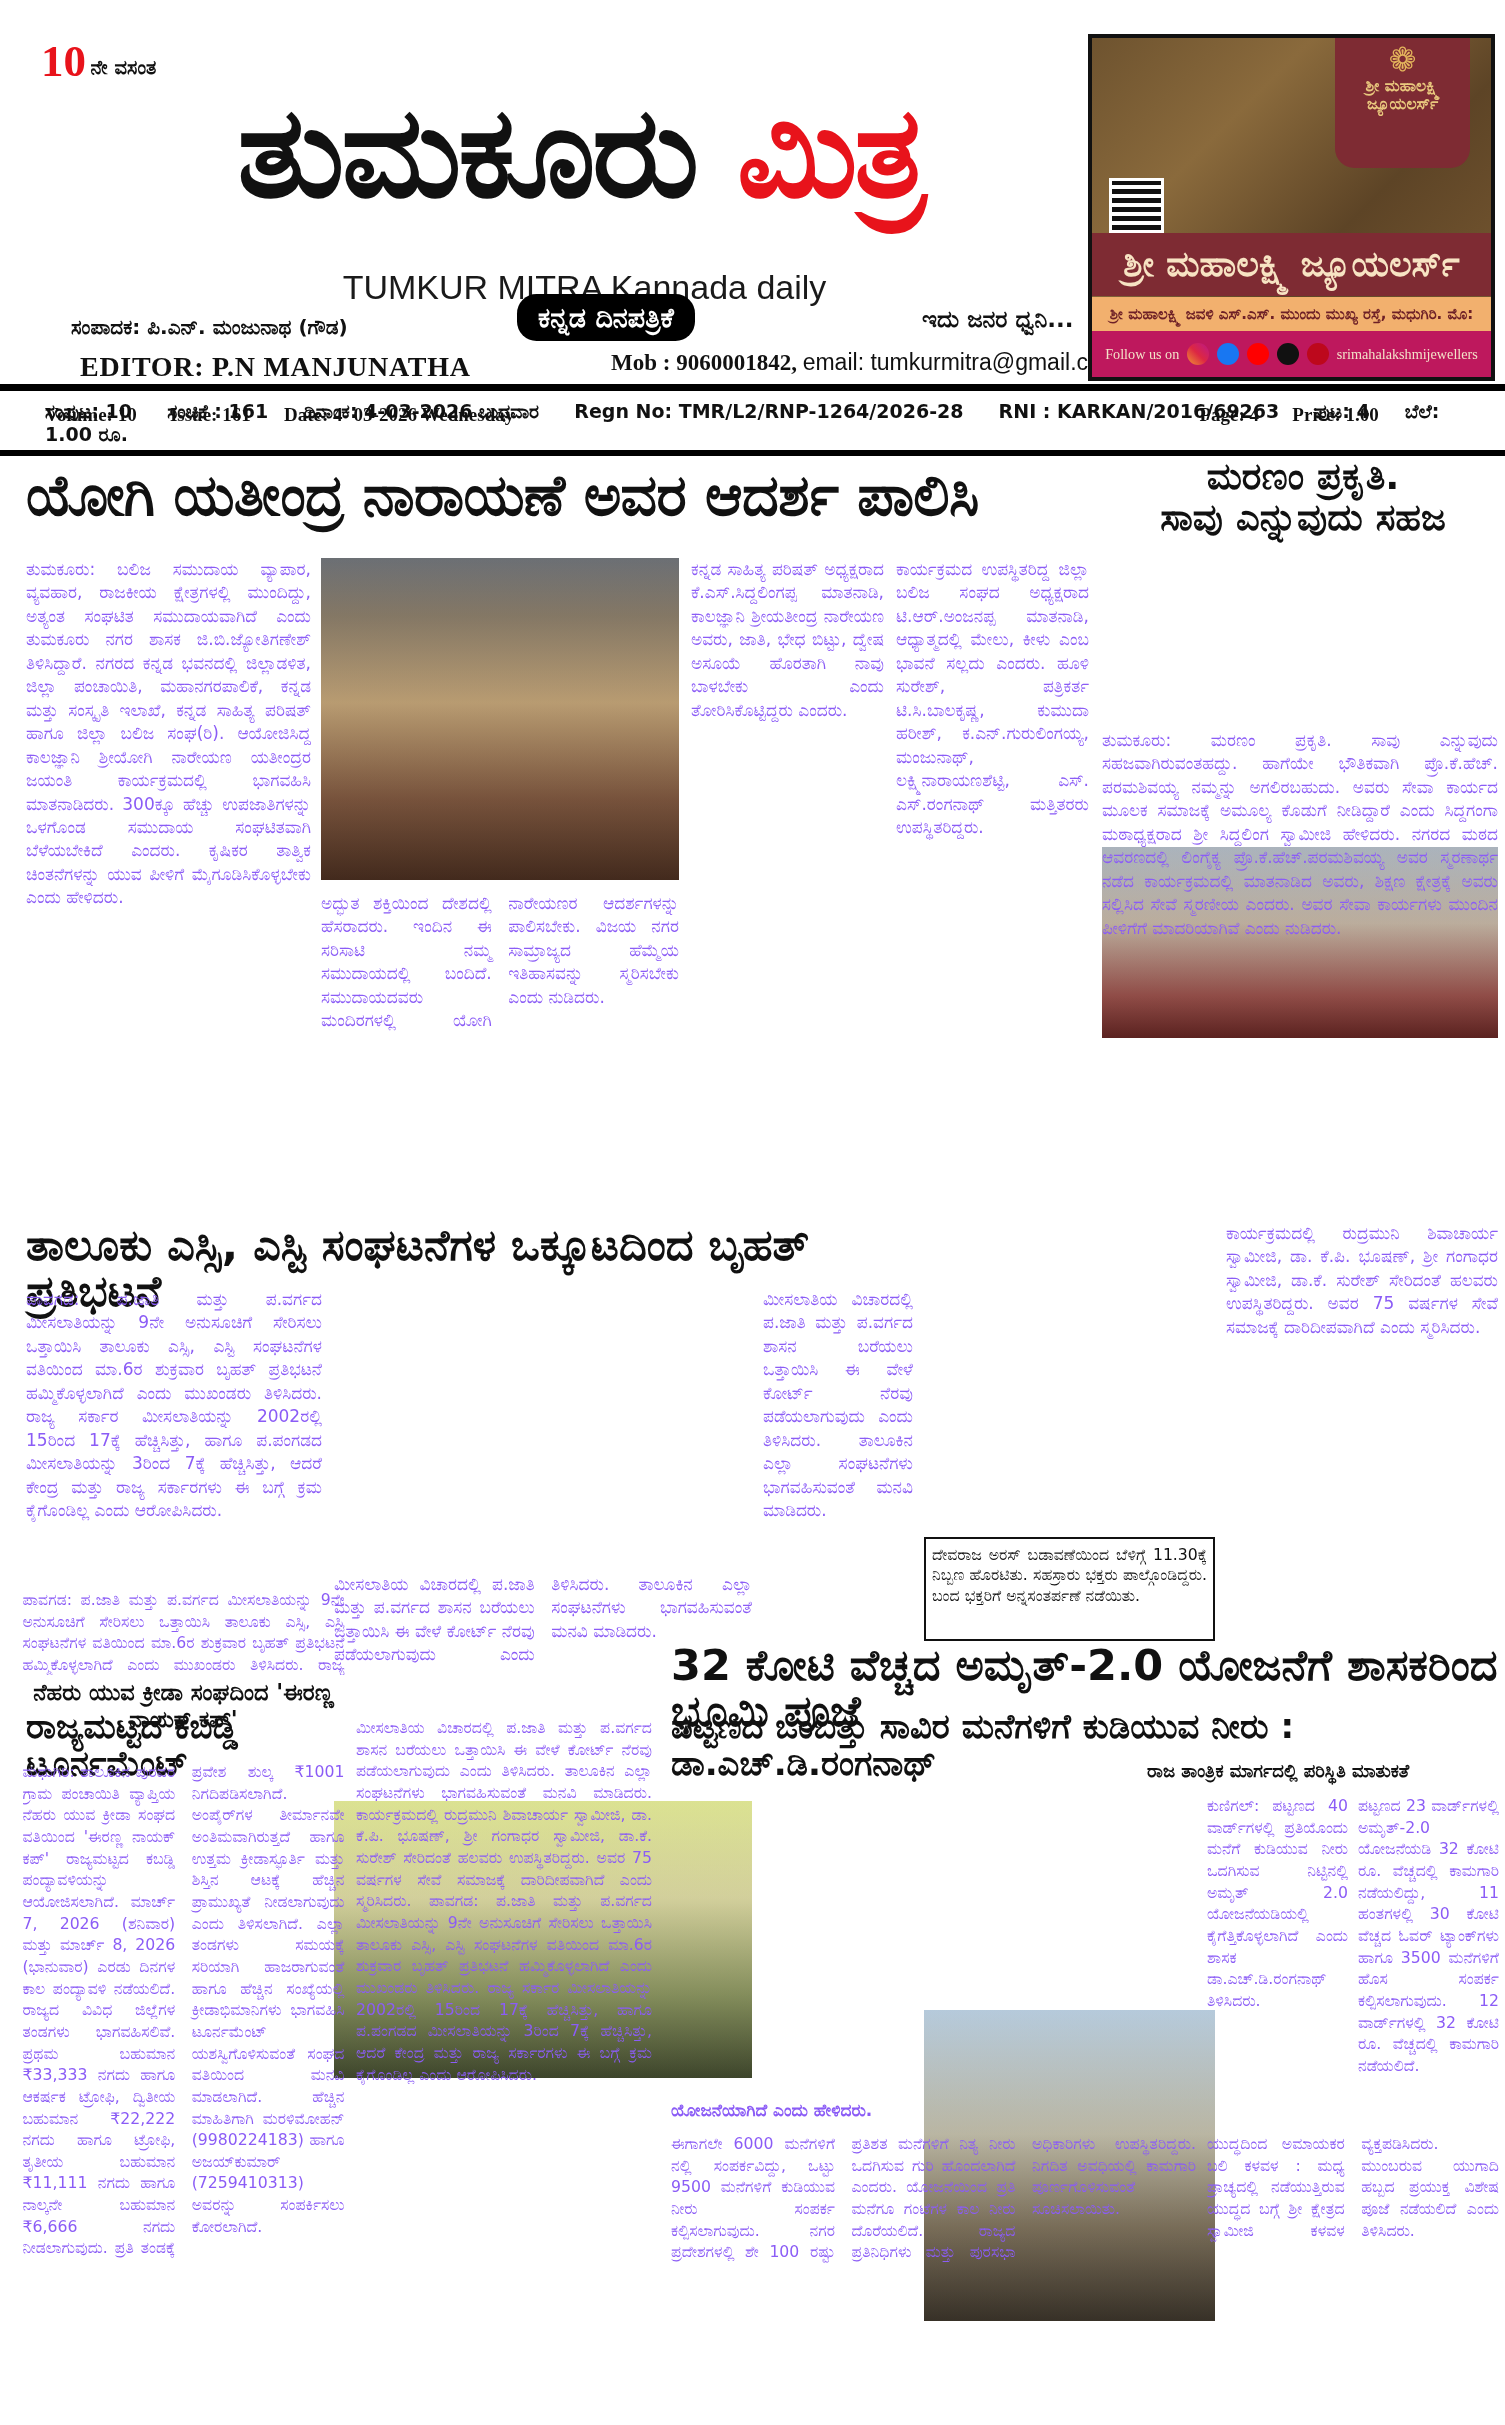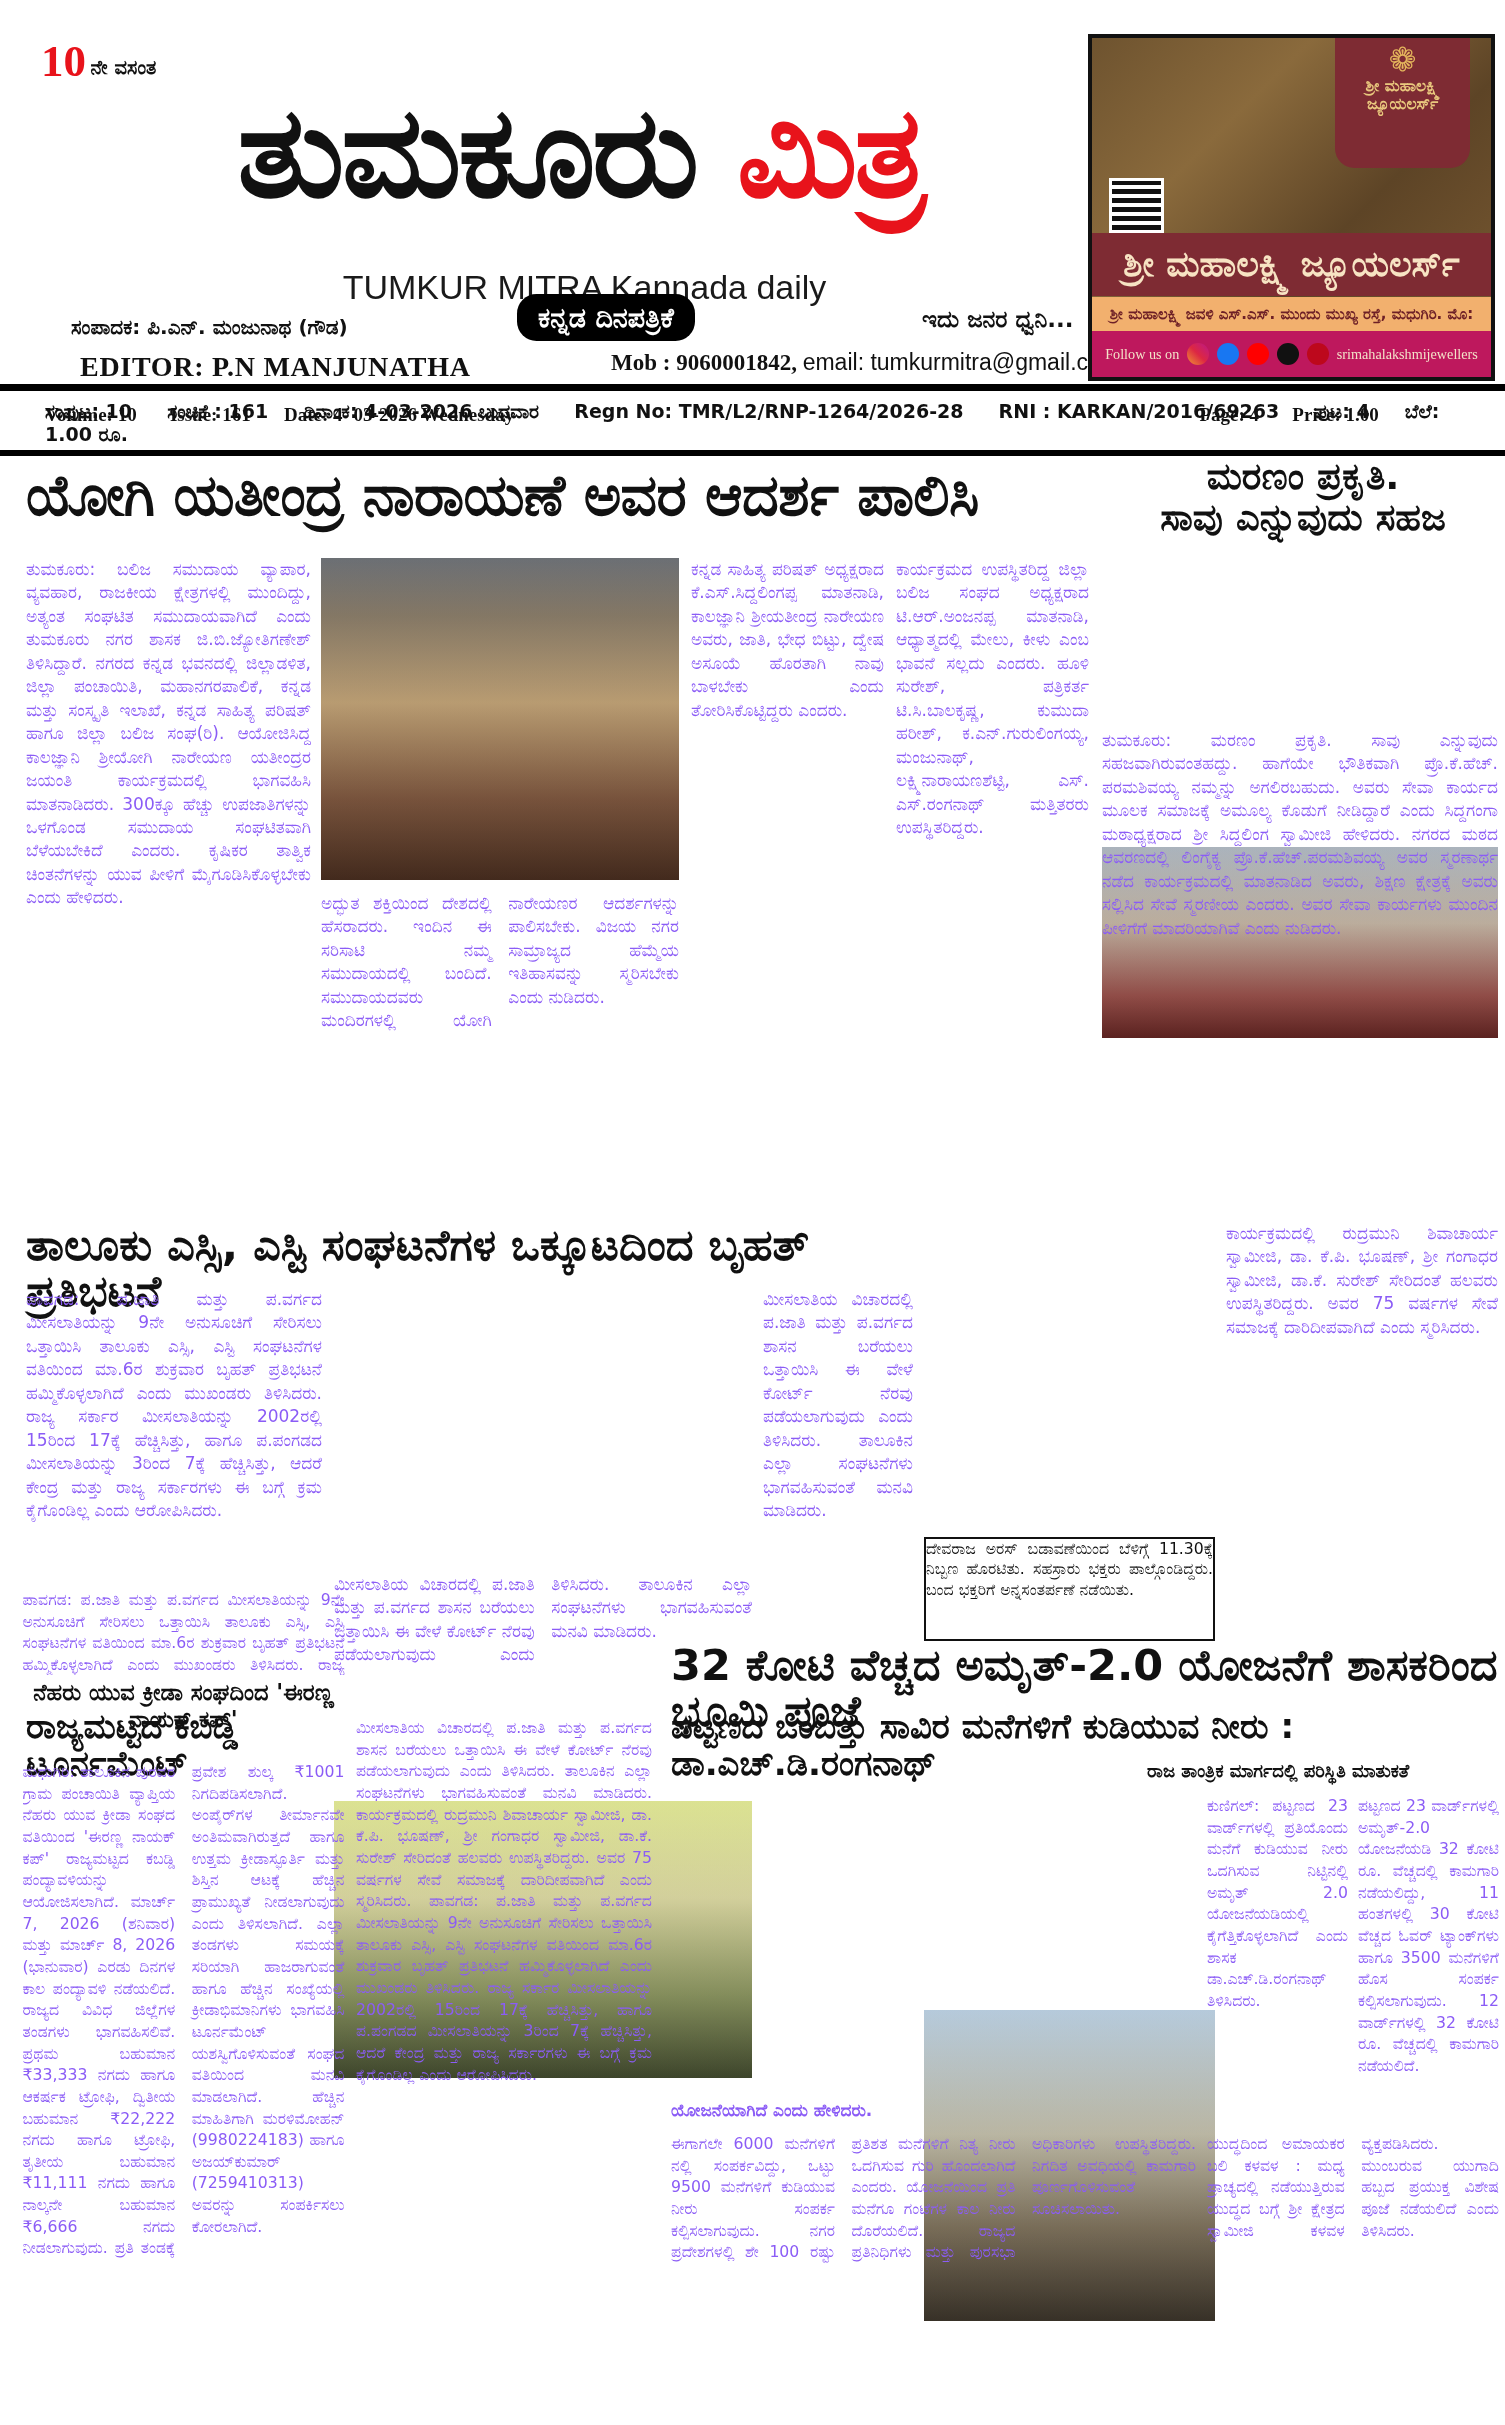--- a/index.html
+++ b/index.html
@@ -154,35 +154,35 @@
   <div class="abs bodytxt just kn" style="left:1226px;top:1222px;width:272px;height:379px;overflow:hidden;">ಕಾರ್ಯಕ್ರಮದಲ್ಲಿ ರುದ್ರಮುನಿ ಶಿವಾಚಾರ್ಯ ಸ್ವಾಮೀಜಿ, ಡಾ. ಕೆ.ಪಿ. ಭೂಷಣ್, ಶ್ರೀ ಗಂಗಾಧರ ಸ್ವಾಮೀಜಿ, ಡಾ.ಕೆ. ಸುರೇಶ್ ಸೇರಿದಂತೆ ಹಲವರು ಉಪಸ್ಥಿತರಿದ್ದರು. ಅವರ 75 ವರ್ಷಗಳ ಸೇವೆ ಸಮಾಜಕ್ಕೆ ದಾರಿದೀಪವಾಗಿದೆ ಎಂದು ಸ್ಮರಿಸಿದರು.</div>
 
   <div class="abs h3 kn" style="left:26px;top:1222px;width:888px;">ತಾಲೂಕು ಎಸ್ಸಿ, ಎಸ್ಟಿ ಸಂಘಟನೆಗಳ ಒಕ್ಕೂಟದಿಂದ ಬೃಹತ್ ಪ್ರತಿಭಟನೆ</div>
 
   <div class="abs bodytxt just kn" style="left:26px;top:1288px;width:296px;height:420px;overflow:hidden;">ಪಾವಗಡ: ಪ.ಜಾತಿ ಮತ್ತು ಪ.ವರ್ಗದ ಮೀಸಲಾತಿಯನ್ನು 9ನೇ ಅನುಸೂಚಿಗೆ ಸೇರಿಸಲು ಒತ್ತಾಯಿಸಿ ತಾಲೂಕು ಎಸ್ಸಿ, ಎಸ್ಟಿ ಸಂಘಟನೆಗಳ ವತಿಯಿಂದ ಮಾ.6ರ ಶುಕ್ರವಾರ ಬೃಹತ್ ಪ್ರತಿಭಟನೆ ಹಮ್ಮಿಕೊಳ್ಳಲಾಗಿದೆ ಎಂದು ಮುಖಂಡರು ತಿಳಿಸಿದರು. ರಾಜ್ಯ ಸರ್ಕಾರ ಮೀಸಲಾತಿಯನ್ನು 2002ರಲ್ಲಿ 15ರಿಂದ 17ಕ್ಕೆ ಹೆಚ್ಚಿಸಿತ್ತು, ಹಾಗೂ ಪ.ಪಂಗಡದ ಮೀಸಲಾತಿಯನ್ನು 3ರಿಂದ 7ಕ್ಕೆ ಹೆಚ್ಚಿಸಿತ್ತು, ಆದರೆ ಕೇಂದ್ರ ಮತ್ತು ರಾಜ್ಯ ಸರ್ಕಾರಗಳು ಈ ಬಗ್ಗೆ ಕ್ರಮ ಕೈಗೊಂಡಿಲ್ಲ ಎಂದು ಆರೋಪಿಸಿದರು.</div>
   <div class="abs photo ph-group" style="left:334px;top:1288px;width:418px;height:277px;"></div>
   <div class="abs bodytxt just kn" style="left:334px;top:1573px;width:418px;height:135px;overflow:hidden;column-count:2;column-gap:16.5px;">ಮೀಸಲಾತಿಯ ವಿಚಾರದಲ್ಲಿ ಪ.ಜಾತಿ ಮತ್ತು ಪ.ವರ್ಗದ ಶಾಸನ ಬರೆಯಲು ಒತ್ತಾಯಿಸಿ ಈ ವೇಳೆ ಕೋರ್ಟ್ ನೆರವು ಪಡೆಯಲಾಗುವುದು ಎಂದು ತಿಳಿಸಿದರು. ತಾಲೂಕಿನ ಎಲ್ಲಾ ಸಂಘಟನೆಗಳು ಭಾಗವಹಿಸುವಂತೆ ಮನವಿ ಮಾಡಿದರು.</div>
   <div class="abs bodytxt just kn" style="left:763px;top:1288px;width:150px;height:420px;overflow:hidden;">ಮೀಸಲಾತಿಯ ವಿಚಾರದಲ್ಲಿ ಪ.ಜಾತಿ ಮತ್ತು ಪ.ವರ್ಗದ ಶಾಸನ ಬರೆಯಲು ಒತ್ತಾಯಿಸಿ ಈ ವೇಳೆ ಕೋರ್ಟ್ ನೆರವು ಪಡೆಯಲಾಗುವುದು ಎಂದು ತಿಳಿಸಿದರು. ತಾಲೂಕಿನ ಎಲ್ಲಾ ಸಂಘಟನೆಗಳು ಭಾಗವಹಿಸುವಂತೆ ಮನವಿ ಮಾಡಿದರು.</div>
 
   <div class="abs photo ph-procession" style="left:924px;top:1220px;width:291px;height:311px;"></div>
-  <div class="abs cap just kn" style="left:924px;top:1537px;width:291px;height:104px;overflow:hidden;border:2.2px solid #111;padding:0;box-sizing:border-box;">ದೇವರಾಜ ಅರಸ್ ಬಡಾವಣೆಯಿಂದ ಬೆಳಿಗ್ಗೆ 11.30ಕ್ಕೆ ನಿಬ್ಬಣ ಹೊರಟಿತು. ಸಹಸ್ರಾರು ಭಕ್ತರು ಪಾಲ್ಗೊಂಡಿದ್ದರು. ಬಂದ ಭಕ್ತರಿಗೆ ಅನ್ನಸಂತರ್ಪಣೆ ನಡೆಯಿತು.</div>
+  <div class="abs cap just kn" style="left:924px;top:1537px;width:291px;height:104px;overflow:hidden;border:2.2px solid #111;padding:6px;box-sizing:border-box;">ದೇವರಾಜ ಅರಸ್ ಬಡಾವಣೆಯಿಂದ ಬೆಳಿಗ್ಗೆ 11.30ಕ್ಕೆ ನಿಬ್ಬಣ ಹೊರಟಿತು. ಸಹಸ್ರಾರು ಭಕ್ತರು ಪಾಲ್ಗೊಂಡಿದ್ದರು. ಬಂದ ಭಕ್ತರಿಗೆ ಅನ್ನಸಂತರ್ಪಣೆ ನಡೆಯಿತು.</div>
 
   <div class="abs kicker kn" style="left:26px;top:1679px;width:315px;text-align:center;">ನೆಹರು ಯುವ ಕ್ರೀಡಾ ಸಂಘದಿಂದ 'ಈರಣ್ಣ ನಾಯಕ್ ಕಪ್'</div>
   <div class="abs h4 kn" style="left:26px;top:1708px;width:315px;text-align:left;">ರಾಜ್ಯಮಟ್ಟದ ಕಬಡ್ಡಿ ಟೂರ್ನಮೆಂಟ್</div>
   <div class="abs bodytxt just colwrap2 kn" style="left:22.5px;top:1761px;width:322px;height:633px;overflow:hidden;font-size:15.7px;">
     <span>ಮಧುಗಿರಿ: ತಾಲೂಕಿನ ಪುರವರ ಗ್ರಾಮ ಪಂಚಾಯಿತಿ ವ್ಯಾಪ್ತಿಯ ನೆಹರು ಯುವ ಕ್ರೀಡಾ ಸಂಘದ ವತಿಯಿಂದ 'ಈರಣ್ಣ ನಾಯಕ್ ಕಪ್' ರಾಜ್ಯಮಟ್ಟದ ಕಬಡ್ಡಿ ಪಂದ್ಯಾವಳಿಯನ್ನು ಆಯೋಜಿಸಲಾಗಿದೆ. ಮಾರ್ಚ್ 7, 2026 (ಶನಿವಾರ) ಮತ್ತು ಮಾರ್ಚ್ 8, 2026 (ಭಾನುವಾರ) ಎರಡು ದಿನಗಳ ಕಾಲ ಪಂದ್ಯಾವಳಿ ನಡೆಯಲಿದೆ. ರಾಜ್ಯದ ವಿವಿಧ ಜಿಲ್ಲೆಗಳ ತಂಡಗಳು ಭಾಗವಹಿಸಲಿವೆ.</span> <span>ಪ್ರಥಮ ಬಹುಮಾನ ₹33,333 ನಗದು ಹಾಗೂ ಆಕರ್ಷಕ ಟ್ರೋಫಿ, ದ್ವಿತೀಯ ಬಹುಮಾನ ₹22,222 ನಗದು ಹಾಗೂ ಟ್ರೋಫಿ, ತೃತೀಯ ಬಹುಮಾನ ₹11,111 ನಗದು ಹಾಗೂ ನಾಲ್ಕನೇ ಬಹುಮಾನ ₹6,666 ನಗದು ನೀಡಲಾಗುವುದು. ಪ್ರತಿ ತಂಡಕ್ಕೆ ಪ್ರವೇಶ ಶುಲ್ಕ ₹1001 ನಿಗದಿಪಡಿಸಲಾಗಿದೆ. ಅಂಪೈರ್‌ಗಳ ತೀರ್ಮಾನವೇ ಅಂತಿಮವಾಗಿರುತ್ತದೆ ಹಾಗೂ ಉತ್ತಮ ಕ್ರೀಡಾಸ್ಫೂರ್ತಿ ಮತ್ತು ಶಿಸ್ತಿನ ಆಟಕ್ಕೆ ಹೆಚ್ಚಿನ ಪ್ರಾಮುಖ್ಯತೆ ನೀಡಲಾಗುವುದು ಎಂದು ತಿಳಿಸಲಾಗಿದೆ.</span> <span>ಎಲ್ಲಾ ತಂಡಗಳು ಸಮಯಕ್ಕೆ ಸರಿಯಾಗಿ ಹಾಜರಾಗುವಂತೆ ಹಾಗೂ ಹೆಚ್ಚಿನ ಸಂಖ್ಯೆಯಲ್ಲಿ ಕ್ರೀಡಾಭಿಮಾನಿಗಳು ಭಾಗವಹಿಸಿ ಟೂರ್ನಮೆಂಟ್ ಯಶಸ್ವಿಗೊಳಿಸುವಂತೆ ಸಂಘದ ವತಿಯಿಂದ ಮನವಿ ಮಾಡಲಾಗಿದೆ. ಹೆಚ್ಚಿನ ಮಾಹಿತಿಗಾಗಿ ಮರಳಿಮೋಹನ್ (9980224183) ಹಾಗೂ ಅಜಯ್‌ಕುಮಾರ್ (7259410313) ಅವರನ್ನು ಸಂಪರ್ಕಿಸಲು ಕೋರಲಾಗಿದೆ.</span>
   </div>
 
   <div class="abs h3 kn" style="left:671px;top:1642px;width:832px;">32 ಕೋಟಿ ವೆಚ್ಚದ ಅಮೃತ್-2.0 ಯೋಜನೆಗೆ ಶಾಸಕರಿಂದ ಭೂಮಿ ಪೂಜೆ</div>
   <div class="abs h4 kn" style="left:671px;top:1708px;width:832px;">ಪಟ್ಟಣದ ಒಂಬತ್ತು ಸಾವಿರ ಮನೆಗಳಿಗೆ ಕುಡಿಯುವ ನೀರು : ಡಾ.ಎಚ್.ಡಿ.ರಂಗನಾಥ್</div>
   <div class="abs kicker kn" style="left:1147px;top:1760px;width:352px;font-size:18px;">ರಾಜ ತಾಂತ್ರಿಕ ಮಾರ್ಗದಲ್ಲಿ ಪರಿಸ್ಥಿತಿ ಮಾತುಕತೆ</div>
 
   <div class="abs boldline bodytxt kn" style="left:671px;top:2099px;width:525px;">ಯೋಜನೆಯಾಗಿದೆ ಎಂದು ಹೇಳಿದರು.</div>
 
-  <div class="abs bodytxt just kn" style="left:1207px;top:1795px;width:141px;height:300px;overflow:hidden;font-size:15.7px;">ಕುಣಿಗಲ್: ಪಟ್ಟಣದ 23 ವಾರ್ಡ್‌ಗಳಲ್ಲಿ ಪ್ರತಿಯೊಂದು ಮನೆಗೆ ಕುಡಿಯುವ ನೀರು ಒದಗಿಸುವ ನಿಟ್ಟಿನಲ್ಲಿ ಅಮೃತ್ 2.0 ಯೋಜನೆಯಡಿಯಲ್ಲಿ ಕೈಗೆತ್ತಿಕೊಳ್ಳಲಾಗಿದೆ ಎಂದು ಶಾಸಕ ಡಾ.ಎಚ್.ಡಿ.ರಂಗನಾಥ್ ತಿಳಿಸಿದರು.</div>
+  <div class="abs bodytxt just kn" style="left:1207px;top:1795px;width:141px;height:300px;overflow:hidden;font-size:15.7px;">ಕುಣಿಗಲ್: ಪಟ್ಟಣದ 40 ವಾರ್ಡ್‌ಗಳಲ್ಲಿ ಪ್ರತಿಯೊಂದು ಮನೆಗೆ ಕುಡಿಯುವ ನೀರು ಒದಗಿಸುವ ನಿಟ್ಟಿನಲ್ಲಿ ಅಮೃತ್ 2.0 ಯೋಜನೆಯಡಿಯಲ್ಲಿ ಕೈಗೆತ್ತಿಕೊಳ್ಳಲಾಗಿದೆ ಎಂದು ಶಾಸಕ ಡಾ.ಎಚ್.ಡಿ.ರಂಗನಾಥ್ ತಿಳಿಸಿದರು.</div>
   <div class="abs bodytxt just kn" style="left:1358px;top:1795px;width:141px;height:300px;overflow:hidden;font-size:15.7px;">ಪಟ್ಟಣದ 23 ವಾರ್ಡ್‌ಗಳಲ್ಲಿ ಅಮೃತ್-2.0 ಯೋಜನೆಯಡಿ 32 ಕೋಟಿ ರೂ. ವೆಚ್ಚದಲ್ಲಿ ಕಾಮಗಾರಿ ನಡೆಯಲಿದ್ದು, 11 ಹಂತಗಳಲ್ಲಿ 30 ಕೋಟಿ ವೆಚ್ಚದ ಓವರ್ ಟ್ಯಾಂಕ್‌ಗಳು ಹಾಗೂ 3500 ಮನೆಗಳಿಗೆ ಹೊಸ ಸಂಪರ್ಕ ಕಲ್ಪಿಸಲಾಗುವುದು. 12 ವಾರ್ಡ್‌ಗಳಲ್ಲಿ 32 ಕೋಟಿ ರೂ. ವೆಚ್ಚದಲ್ಲಿ ಕಾಮಗಾರಿ ನಡೆಯಲಿದೆ.</div>
 
   <div class="abs bodytxt just colwrap3 kn" style="left:671px;top:2133px;width:525px;height:266px;overflow:hidden;font-size:15.7px;">
     <span>ಈಗಾಗಲೇ 6000 ಮನೆಗಳಿಗೆ ನಲ್ಲಿ ಸಂಪರ್ಕವಿದ್ದು, ಒಟ್ಟು 9500 ಮನೆಗಳಿಗೆ ಕುಡಿಯುವ ನೀರು ಸಂಪರ್ಕ ಕಲ್ಪಿಸಲಾಗುವುದು. ನಗರ ಪ್ರದೇಶಗಳಲ್ಲಿ ಶೇ 100 ರಷ್ಟು ಪ್ರತಿಶತ ಮನೆಗಳಿಗೆ ನಿತ್ಯ ನೀರು ಒದಗಿಸುವ ಗುರಿ ಹೊಂದಲಾಗಿದೆ ಎಂದರು.</span> <span>ಯೋಜನೆಯಿಂದ ಪ್ರತಿ ಮನೆಗೂ ಗಂಟೆಗಳ ಕಾಲ ನೀರು ದೊರೆಯಲಿದೆ. ರಾಜ್ಯದ ಪ್ರತಿನಿಧಿಗಳು ಮತ್ತು ಪುರಸಭಾ ಅಧಿಕಾರಿಗಳು ಉಪಸ್ಥಿತರಿದ್ದರು. ನಿಗದಿತ ಅವಧಿಯಲ್ಲಿ ಕಾಮಗಾರಿ ಪೂರ್ಣಗೊಳಿಸುವಂತೆ ಸೂಚಿಸಲಾಯಿತು.</span>
   </div>
   <div class="abs bodytxt just colwrap2 kn" style="left:1207px;top:2133px;width:292px;height:266px;overflow:hidden;font-size:15.7px;">ಯುದ್ಧದಿಂದ ಅಮಾಯಕರ ಬಲಿ ಕಳವಳ : ಮಧ್ಯ ಪ್ರಾಚ್ಯದಲ್ಲಿ ನಡೆಯುತ್ತಿರುವ ಯುದ್ಧದ ಬಗ್ಗೆ ಶ್ರೀ ಕ್ಷೇತ್ರದ ಸ್ವಾಮೀಜಿ ಕಳವಳ ವ್ಯಕ್ತಪಡಿಸಿದರು. ಮುಂಬರುವ ಯುಗಾದಿ ಹಬ್ಬದ ಪ್ರಯುಕ್ತ ವಿಶೇಷ ಪೂಜೆ ನಡೆಯಲಿದೆ ಎಂದು ತಿಳಿಸಿದರು.</div>
 
   <div class="abs bodytxt just kn" style="left:22.5px;top:1589px;width:322px;height:86px;overflow:hidden;font-size:15.7px;">ಪಾವಗಡ: ಪ.ಜಾತಿ ಮತ್ತು ಪ.ವರ್ಗದ ಮೀಸಲಾತಿಯನ್ನು 9ನೇ ಅನುಸೂಚಿಗೆ ಸೇರಿಸಲು ಒತ್ತಾಯಿಸಿ ತಾಲೂಕು ಎಸ್ಸಿ, ಎಸ್ಟಿ ಸಂಘಟನೆಗಳ ವತಿಯಿಂದ ಮಾ.6ರ ಶುಕ್ರವಾರ ಬೃಹತ್ ಪ್ರತಿಭಟನೆ ಹಮ್ಮಿಕೊಳ್ಳಲಾಗಿದೆ ಎಂದು ಮುಖಂಡರು ತಿಳಿಸಿದರು. ರಾಜ್ಯ ಸರ್ಕಾರ ಮೀಸಲಾತಿಯನ್ನು 2002ರಲ್ಲಿ 15ರಿಂದ 17ಕ್ಕೆ ಹೆಚ್ಚಿಸಿತ್ತು, ಹಾಗೂ ಪ.ಪಂಗಡದ ಮೀಸಲಾತಿಯನ್ನು 3ರಿಂದ 7ಕ್ಕೆ ಹೆಚ್ಚಿಸಿತ್ತು, ಆದರೆ ಕೇಂದ್ರ ಮತ್ತು ರಾಜ್ಯ ಸರ್ಕಾರಗಳು ಈ ಬಗ್ಗೆ ಕ್ರಮ ಕೈಗೊಂಡಿಲ್ಲ ಎಂದು ಆರೋಪಿಸಿದರು.</div>
   <div class="abs bodytxt just kn" style="left:356px;top:1717px;width:296px;height:678px;overflow:hidden;font-size:15.7px;">
     <span>ಮೀಸಲಾತಿಯ ವಿಚಾರದಲ್ಲಿ ಪ.ಜಾತಿ ಮತ್ತು ಪ.ವರ್ಗದ ಶಾಸನ ಬರೆಯಲು ಒತ್ತಾಯಿಸಿ ಈ ವೇಳೆ ಕೋರ್ಟ್ ನೆರವು ಪಡೆಯಲಾಗುವುದು ಎಂದು ತಿಳಿಸಿದರು. ತಾಲೂಕಿನ ಎಲ್ಲಾ ಸಂಘಟನೆಗಳು ಭಾಗವಹಿಸುವಂತೆ ಮನವಿ ಮಾಡಿದರು.</span> <span>ಕಾರ್ಯಕ್ರಮದಲ್ಲಿ ರುದ್ರಮುನಿ ಶಿವಾಚಾರ್ಯ ಸ್ವಾಮೀಜಿ, ಡಾ. ಕೆ.ಪಿ. ಭೂಷಣ್, ಶ್ರೀ ಗಂಗಾಧರ ಸ್ವಾಮೀಜಿ, ಡಾ.ಕೆ. ಸುರೇಶ್ ಸೇರಿದಂತೆ ಹಲವರು ಉಪಸ್ಥಿತರಿದ್ದರು. ಅವರ 75 ವರ್ಷಗಳ ಸೇವೆ ಸಮಾಜಕ್ಕೆ ದಾರಿದೀಪವಾಗಿದೆ ಎಂದು ಸ್ಮರಿಸಿದರು.</span> <span>ಪಾವಗಡ: ಪ.ಜಾತಿ ಮತ್ತು ಪ.ವರ್ಗದ ಮೀಸಲಾತಿಯನ್ನು 9ನೇ ಅನುಸೂಚಿಗೆ ಸೇರಿಸಲು ಒತ್ತಾಯಿಸಿ ತಾಲೂಕು ಎಸ್ಸಿ, ಎಸ್ಟಿ ಸಂಘಟನೆಗಳ ವತಿಯಿಂದ ಮಾ.6ರ ಶುಕ್ರವಾರ ಬೃಹತ್ ಪ್ರತಿಭಟನೆ ಹಮ್ಮಿಕೊಳ್ಳಲಾಗಿದೆ ಎಂದು ಮುಖಂಡರು ತಿಳಿಸಿದರು. ರಾಜ್ಯ ಸರ್ಕಾರ ಮೀಸಲಾತಿಯನ್ನು 2002ರಲ್ಲಿ 15ರಿಂದ 17ಕ್ಕೆ ಹೆಚ್ಚಿಸಿತ್ತು, ಹಾಗೂ ಪ.ಪಂಗಡದ ಮೀಸಲಾತಿಯನ್ನು 3ರಿಂದ 7ಕ್ಕೆ ಹೆಚ್ಚಿಸಿತ್ತು, ಆದರೆ ಕೇಂದ್ರ ಮತ್ತು ರಾಜ್ಯ ಸರ್ಕಾರಗಳು ಈ ಬಗ್ಗೆ ಕ್ರಮ ಕೈಗೊಂಡಿಲ್ಲ ಎಂದು ಆರೋಪಿಸಿದರು.</span>

